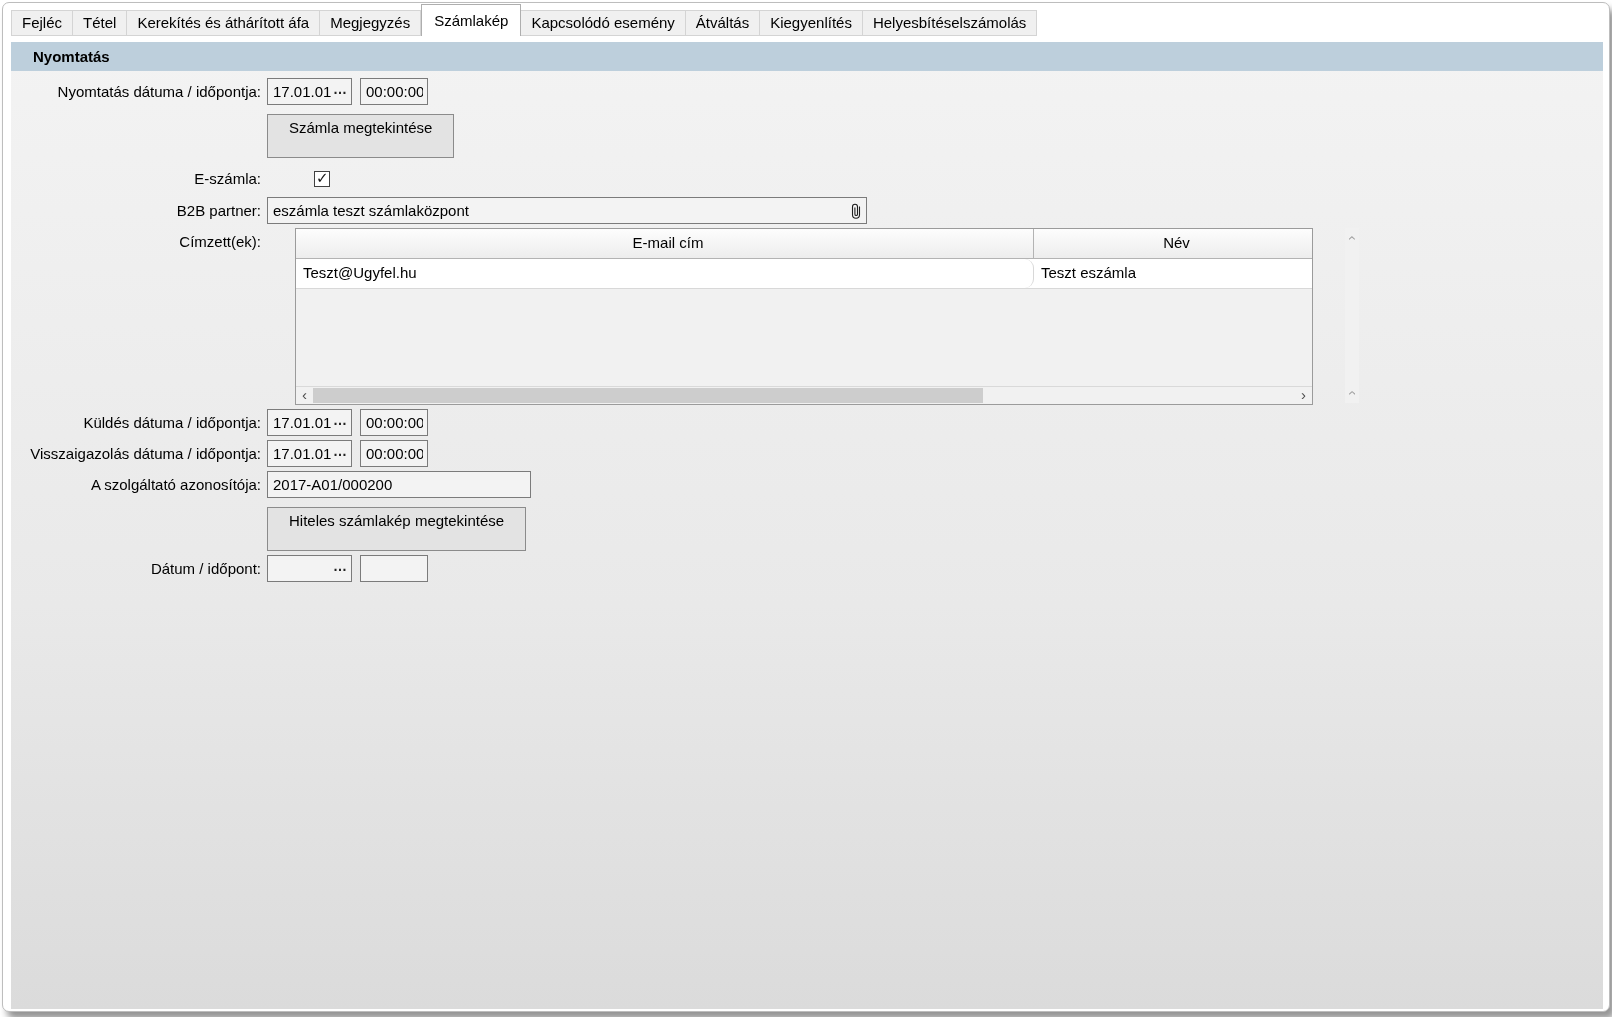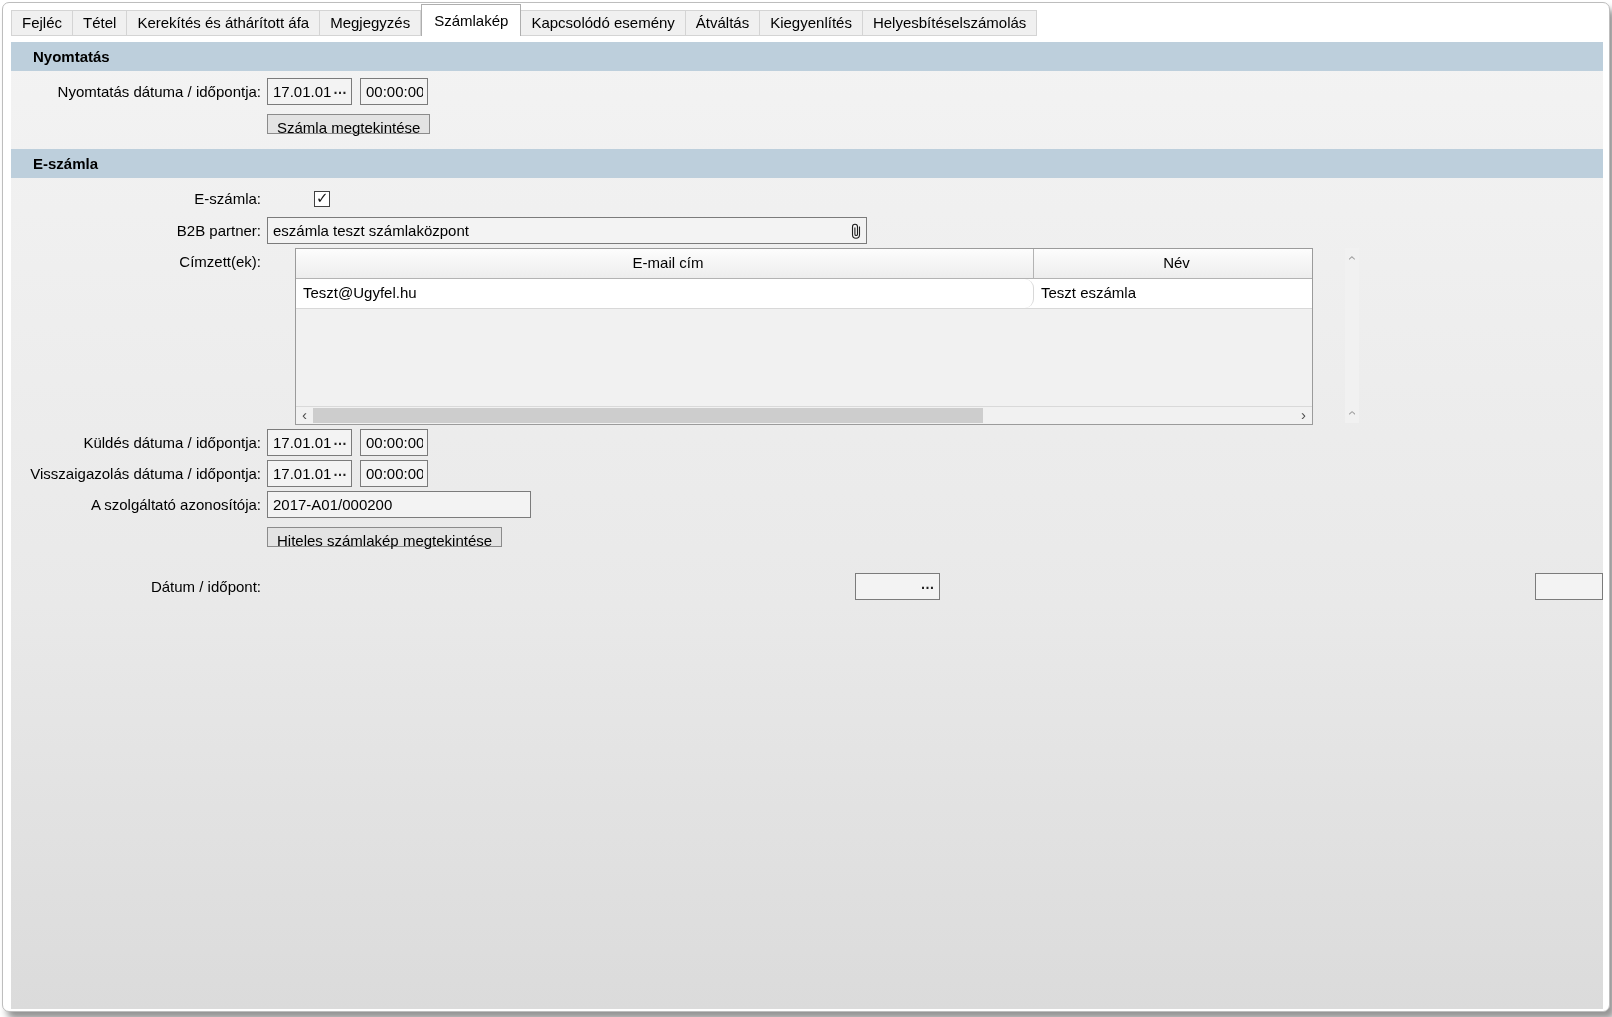--- a/index.html
+++ b/index.html
@@ -24,22 +24,22 @@
   
   .field{background:#f3f3f3;border:1px solid #7b7b7b;height:27px;box-sizing:border-box;
     display:flex;align-items:center;padding:0 4px 0 5px;}
   .field .val{flex:1;white-space:nowrap;overflow:hidden;}
   .field .dots{flex:none;font-weight:bold;font-size:14px;line-height:10px;color:#222;
     transform:translateY(-3px);padding-left:2px;cursor:pointer;}
   .date{width:85px;}
   .time{width:68px;margin-left:8px;}
   .b2b{width:600px;}
   .provider{width:264px;}
-  .btn{background:#e3e3e3;border:1px solid #8b8b8b;height:20px;line-height:26px;
-    padding:0 9px;display:inline-block;cursor:pointer;box-sizing:border-box;white-space:nowrap;}
+  .btn{background:#e3e3e3;border:1px solid #8b8b8b;height:44px;line-height:26px;
+    padding:0 21px;display:inline-block;cursor:pointer;box-sizing:border-box;white-space:nowrap;}
   .checkbox{width:16px;height:16px;background:#fff;border:1px solid #404040;box-sizing:border-box;
     position:relative;cursor:pointer;}
   .checkbox .mark{position:absolute;left:1px;top:-3px;font-size:15px;font-weight:bold;color:#141414;}
   
   .tblwrap{display:flex;align-items:flex-start;gap:28px;}
   .tbl{width:1018px;border:1px solid #9b9b9b;box-sizing:border-box;background:#f1f1f1;}
   .thead{display:flex;height:29px;background:linear-gradient(#fdfdfd,#ededed);border-bottom:1px solid #b3b3b3;}
   .th{line-height:28px;padding-left:7px;box-sizing:border-box;white-space:nowrap;text-align:center;}
   .th.c1{width:738px;border-right:1px solid #b3b3b3;}
   .th.c2{flex:1;}
@@ -55,21 +55,21 @@
   .hsb .right{right:0;}
   .hsb .thumb{position:absolute;left:17px;top:1px;width:670px;height:15px;background:#cdcdcd;cursor:pointer;}
   .vsb{width:14px;height:175px;margin-left:4px;background:#f1f1f1;position:relative;}
   .vsb .arrow{position:absolute;left:0;width:14px;height:16px;text-align:center;color:#9f9f9f;
     font-size:14px;line-height:14px;cursor:pointer;}
   .vsb .up{top:2px;transform:rotate(90deg);}
   .vsb .down{bottom:2px;transform:rotate(-90deg);}
   
   .mt7{margin-top:7px;}  .mt9{margin-top:9px;}  .mt15{margin-top:15px;}
   .mt12{margin-top:12px;gap:47px;}.mt10{margin-top:10px;}.mt4{margin-top:4px;}
-  .mt11{margin-top:26px;justify-content:space-between;}
+  .mt11{margin-top:4px;}
   .toplbl{align-items:flex-start;}
   .toplbl .lbl{padding-top:5px;}
 </style>
 </head>
 <body>
 
 <div class="card">
 
   <div class="tabstrip">
     <div class="tab">Fejléc</div>
@@ -96,21 +96,20 @@
       <div class="field time">
         <span class="val">00:00:00</span>
       </div>
     </div>
 
     <div class="row mt9">
       <div class="lbl"></div>
       <div class="btn">Számla megtekintése</div>
     </div>
 
-    <div class="band mt15">E-számla</div>
 
     <div class="row mt12">
       <div class="lbl">E-számla:</div>
       <div class="checkbox">
         <span class="mark">✓</span>
       </div>
     </div>
 
     <div class="row mt10">
       <div class="lbl">B2B partner:</div>

